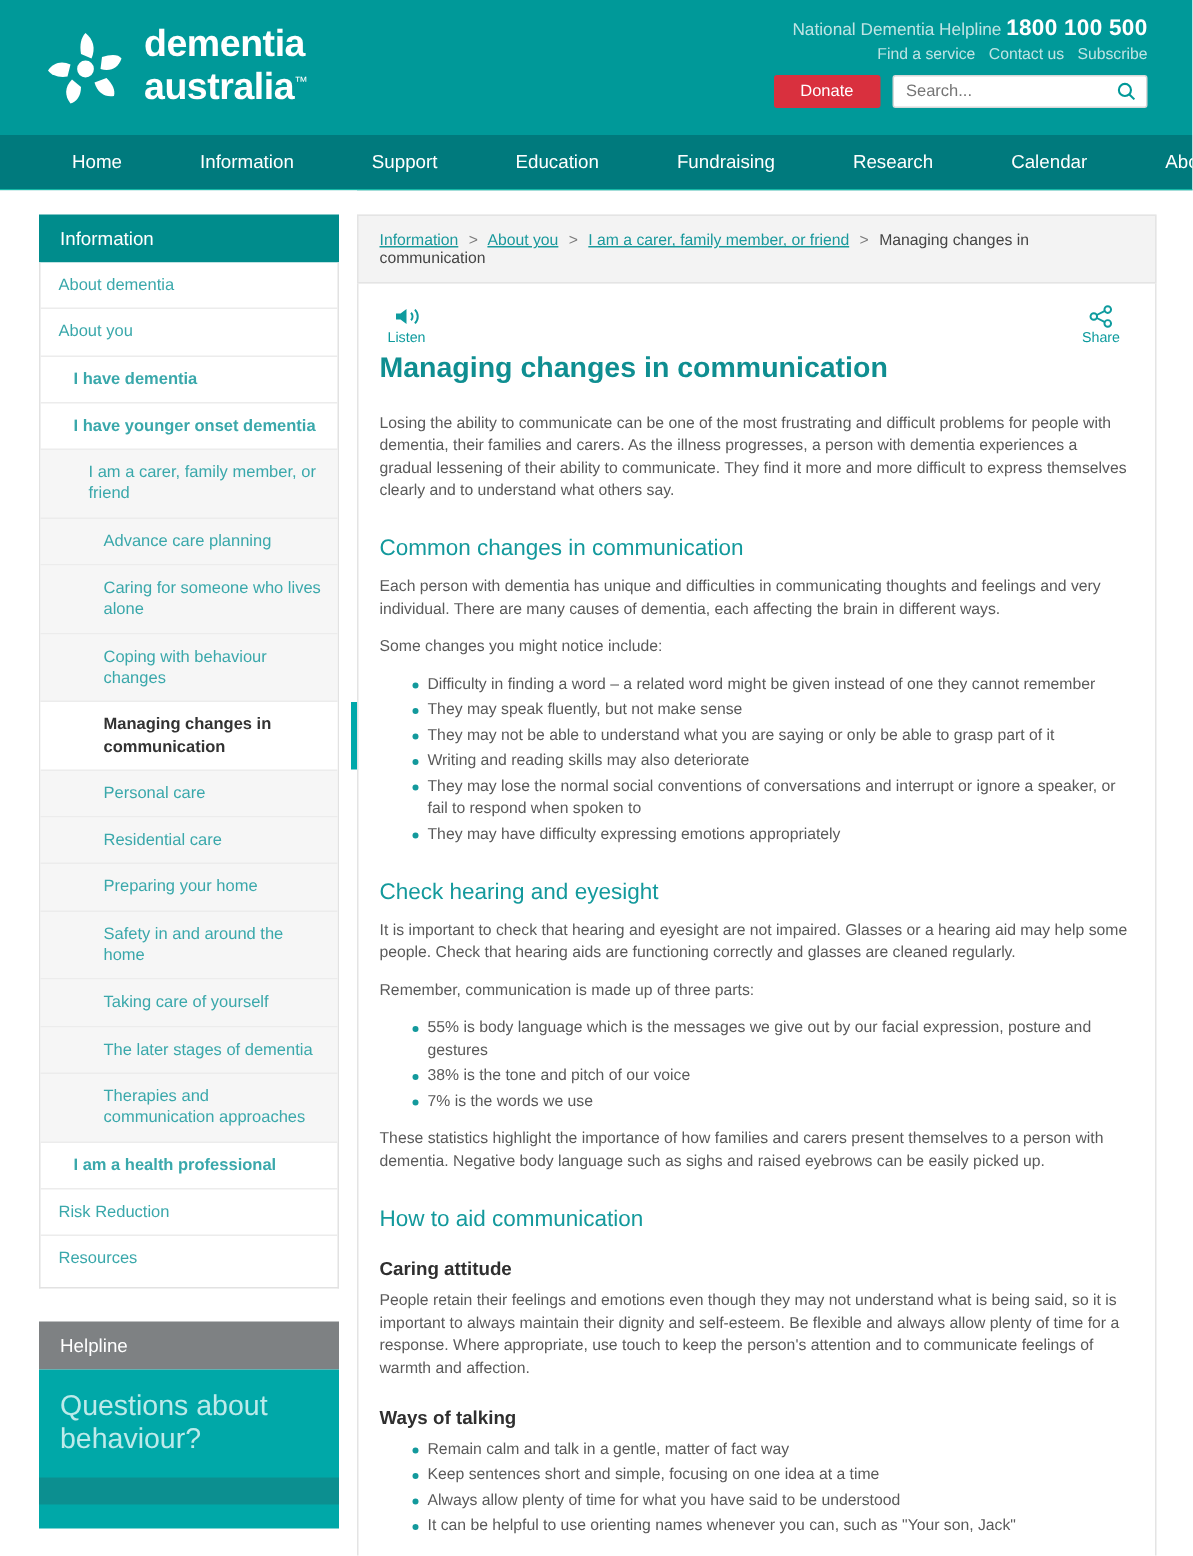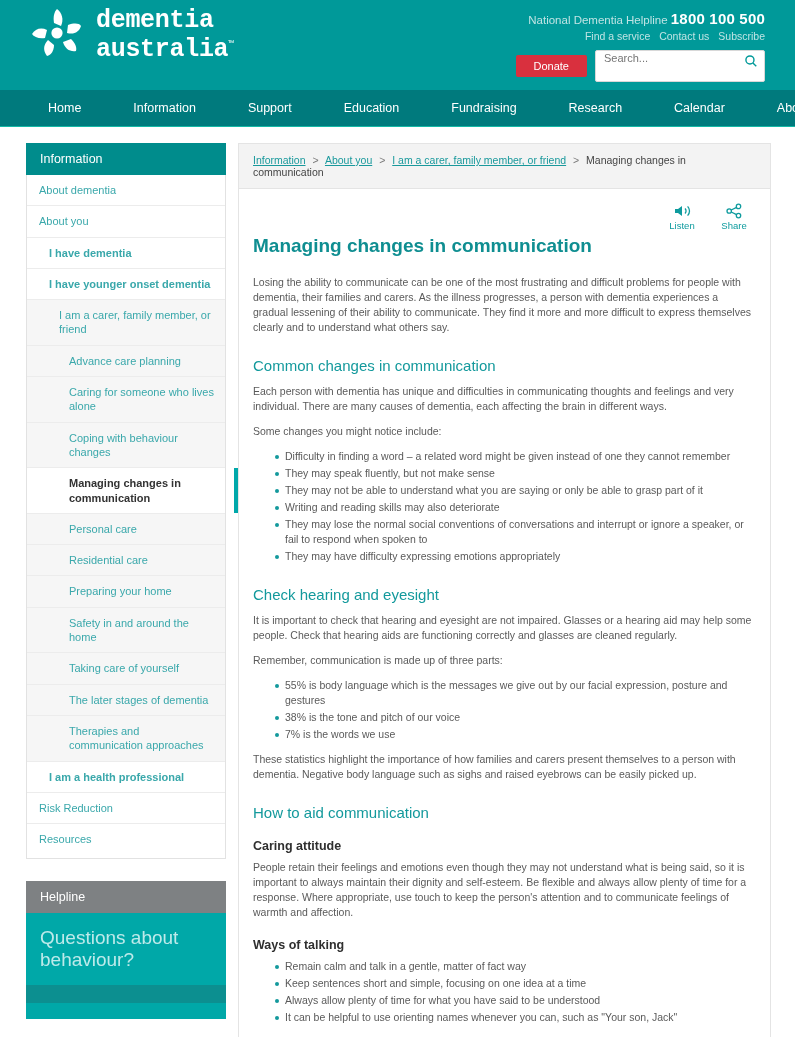--- a/index.html
+++ b/index.html
@@ -16,24 +16,23 @@
   }
 
   
   .header {
     background: #009999;
     height: 90px;
     position: relative;
   }
   .logo-wrap {
     position: absolute;
-    left: 28px; top: 4px;
-    display: flex;
-    align-items: flex-end;
-    font-family: Liberation Mono, monospace;
+    left: 28px; top: 17px;
+    display: flex;
+    align-items: flex-start;
   }
   .logo-mark {
     width: 58px; height: 58px;
     position: relative;
     flex: none;
   }
   .logo-text {
     color: #ffffff;
     font-size: 25px;
     line-height: 25px;
@@ -83,26 +82,26 @@
     border: none;
     font-size: 11px;
     padding: 5px 18px;
     border-radius: 2px;
     cursor: pointer;
     font-family: "Liberation Sans", sans-serif;
   }
   .search-box {
     position: relative;
     width: 170px;
-    height: 32px;
+    height: 22px;
     background: #ffffff;
     border: 1px solid #d8d8d8;
     border-radius: 2px;
     display: flex;
-    align-items: flex-start;
+    align-items: center;
   }
   .search-box input {
     border: none;
     outline: none;
     font-size: 11px;
     color: #9a9a9a;
     padding-left: 8px;
     width: 135px;
     background: transparent;
     font-family: "Liberation Sans", sans-serif;
@@ -236,21 +235,21 @@
   .breadcrumb .current { color: #444444; }
 
   .content-box {
     border: 1px solid #e4e4e4;
     border-top: none;
     padding: 14px 18px 24px 14px;
     min-height: 860px;
   }
   .tools {
     display: flex;
-    justify-content: flex-end;
+    justify-content: space-between;
     gap: 16px;
     margin-bottom: 4px;
   }
   .tool {
     text-align: center;
     color: #0e9b9e;
     font-size: 9.5px;
     cursor: pointer;
     width: 36px;
   }

